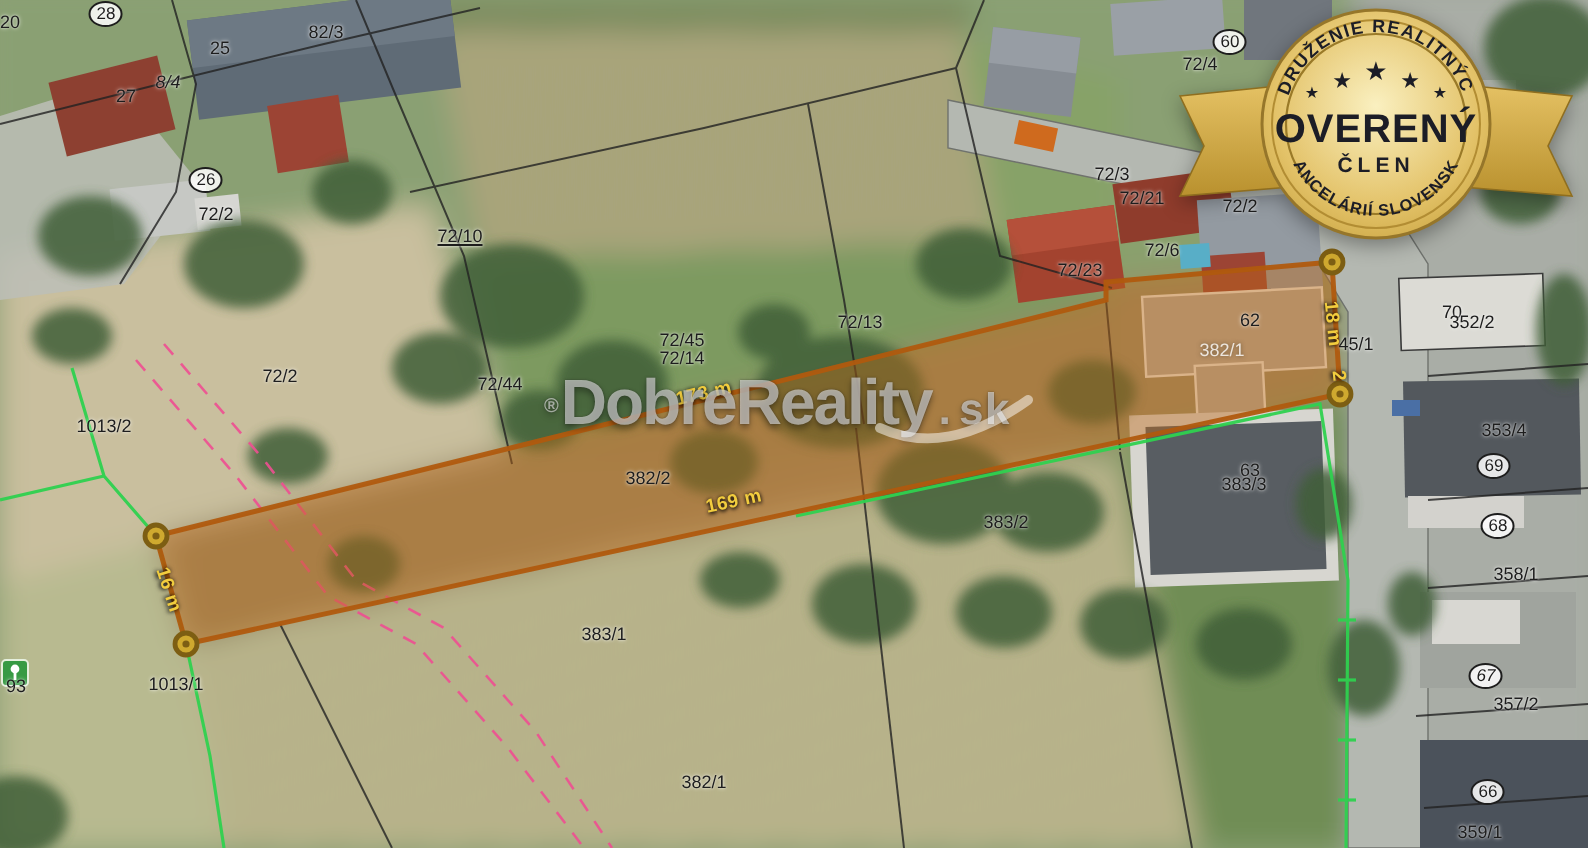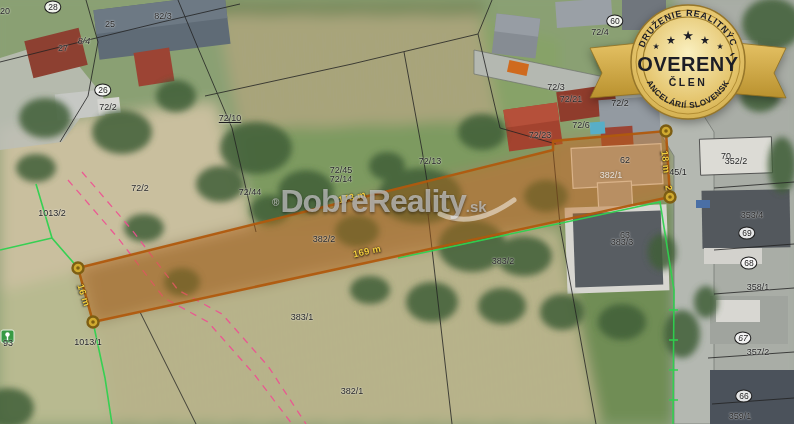--- a/index.html
+++ b/index.html
@@ -15,21 +15,21 @@
   .oval{border:1px solid #1d1d1d;border-radius:50%;background:rgba(255,255,255,.85);
         padding:0 3px;font-size:8.5px;line-height:11px;}
   .measure{color:#f2cd3e;font-weight:700;font-size:9.5px;letter-spacing:.3px;
            text-shadow:0 1px 2px rgba(0,0,0,.8),0 0 2px rgba(0,0,0,.65);}
   
   #watermark{position:absolute;left:272px;top:184px;color:rgba(252,252,252,.55);
              text-shadow:0 0 1px rgba(40,40,40,.55),0 2px 3px rgba(0,0,0,.35);
              font-weight:700;letter-spacing:-1px;line-height:34px;}
   #watermark .reg{font-size:10px;vertical-align:6px;letter-spacing:0;margin-right:1px;}
   #watermark .nm{font-size:32px;}
-  #watermark .tld{font-size:15px;letter-spacing:0;}
+  #watermark .tld{font-size:22px;letter-spacing:0;font-family:Liberation Mono, monospace;}
   #wm-swoosh{position:absolute;left:436px;top:196px;}
   
   #badge{position:absolute;left:588px;top:-2px;width:200px;height:132px;
          filter:drop-shadow(0 3px 5px rgba(0,0,0,.35));}
 </style>
 </head>
 <body>
 
 <div id="stage">
 

